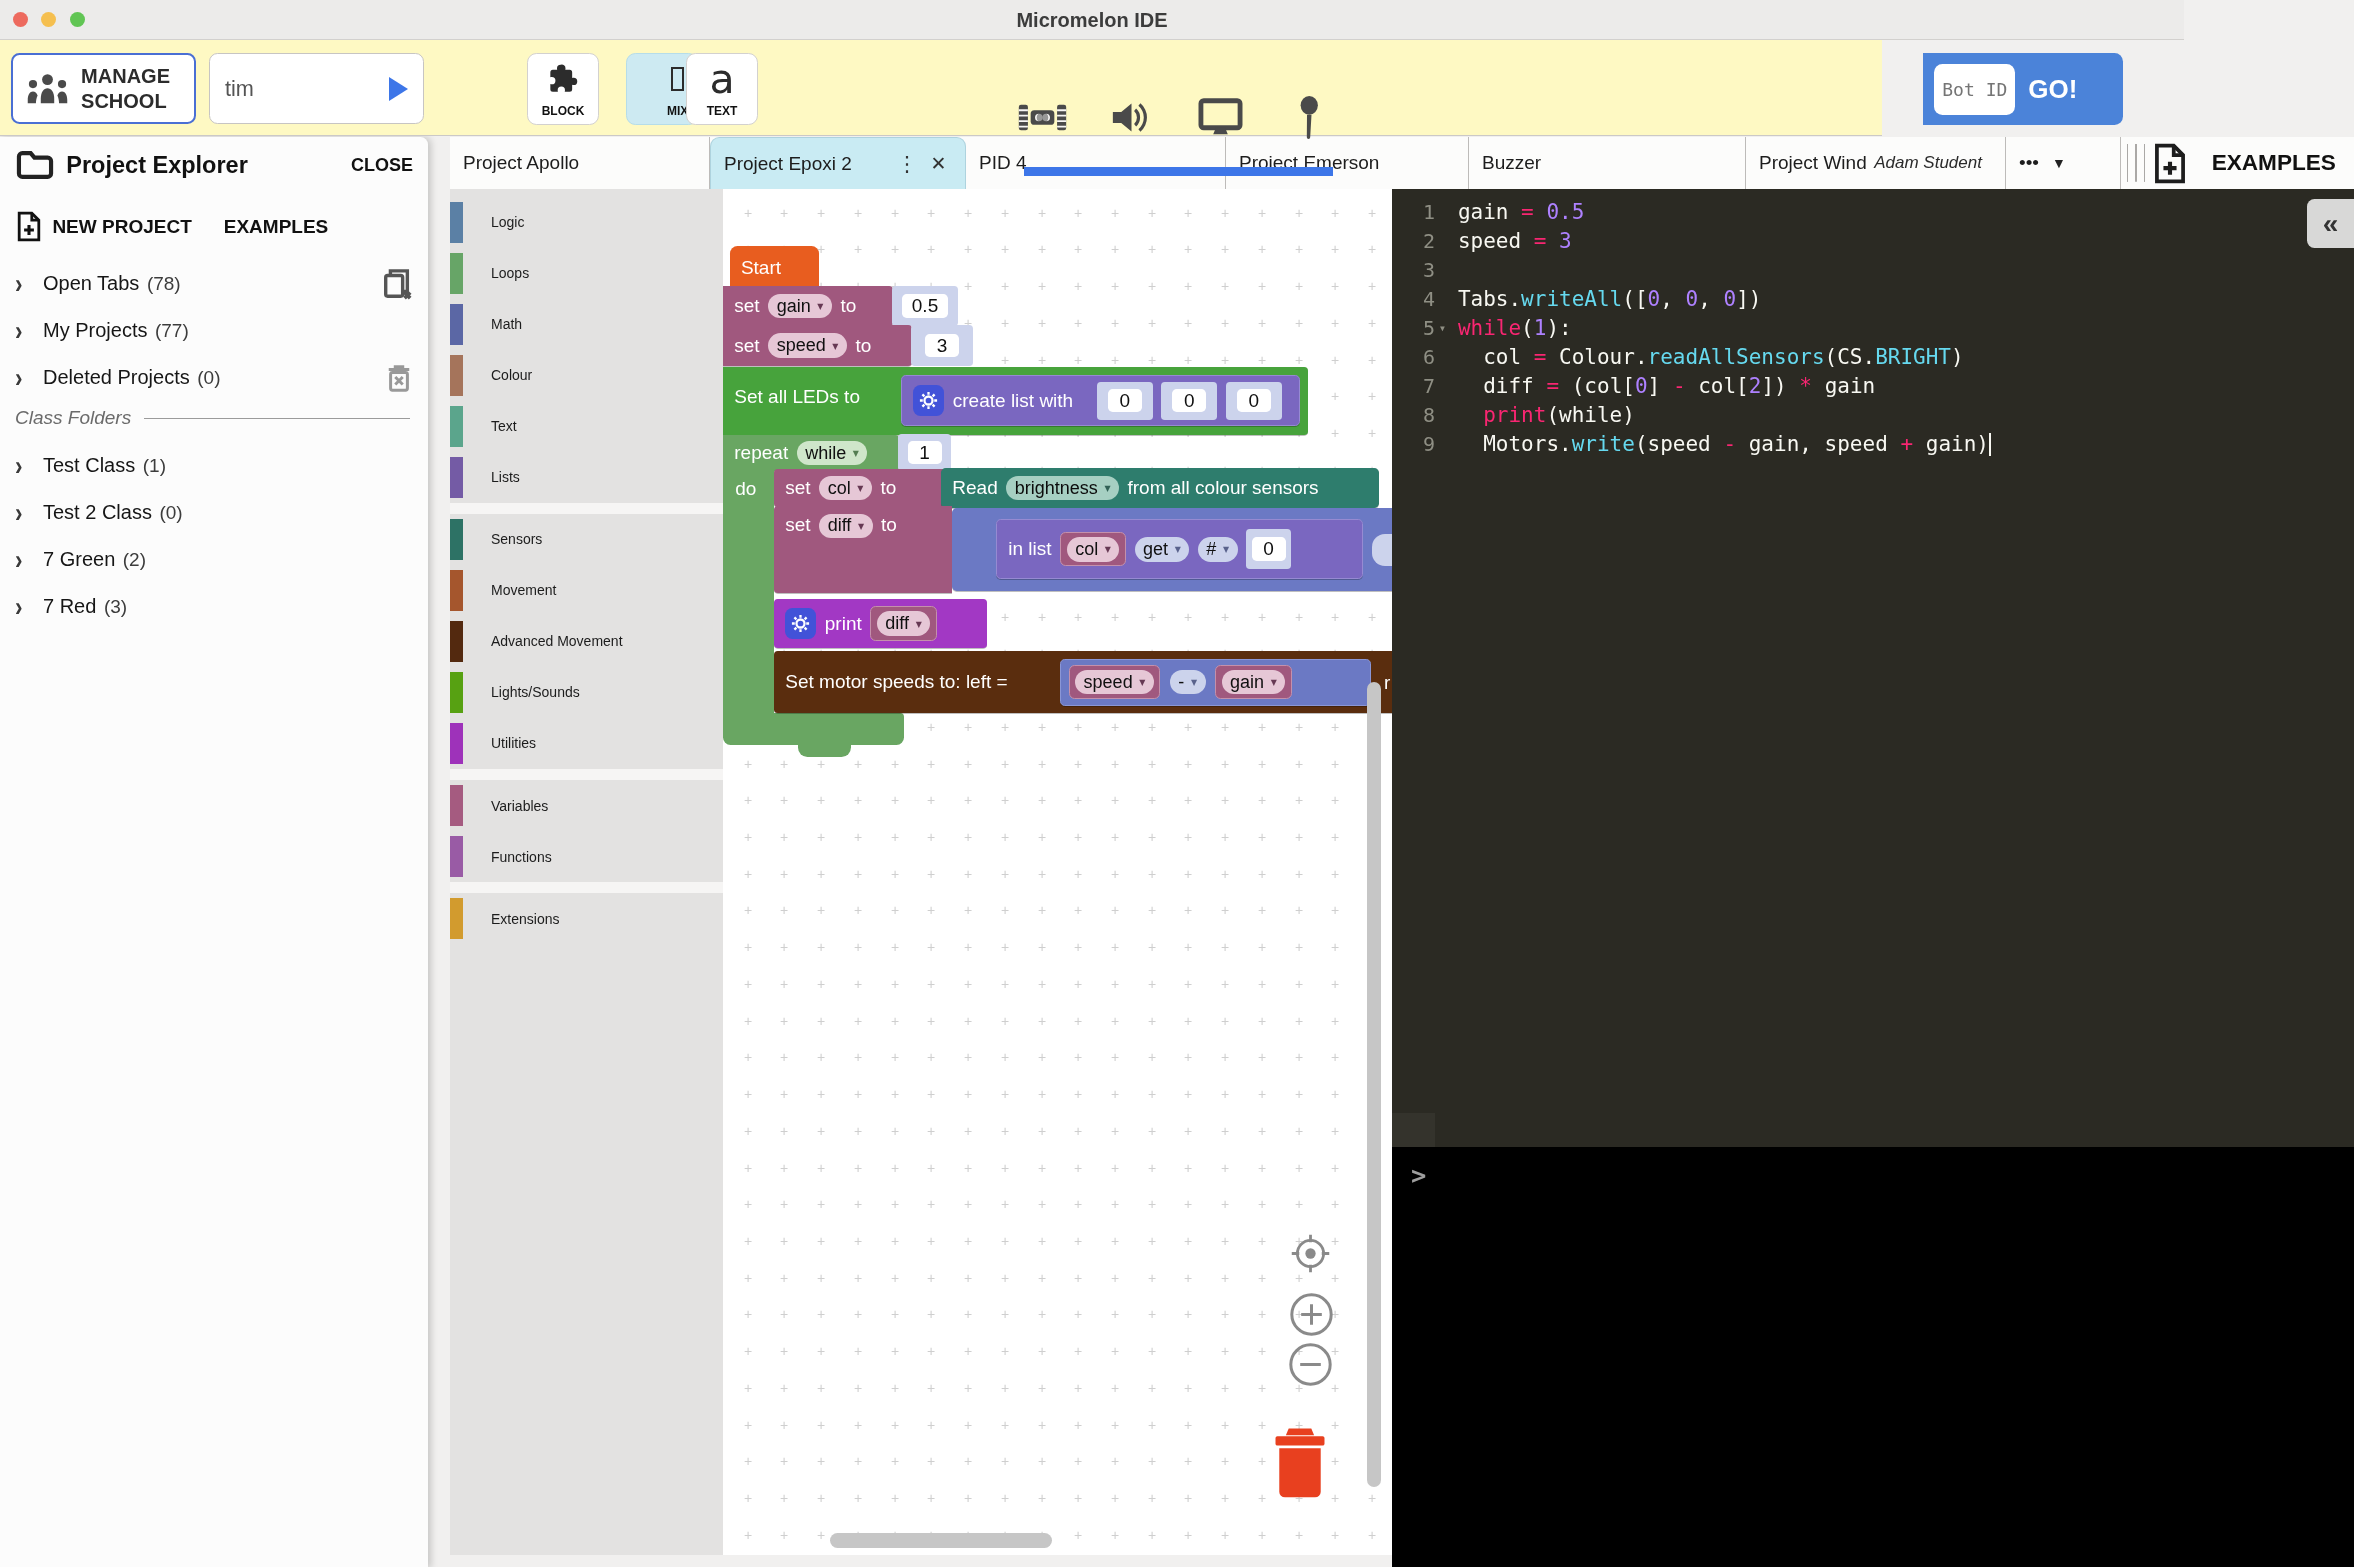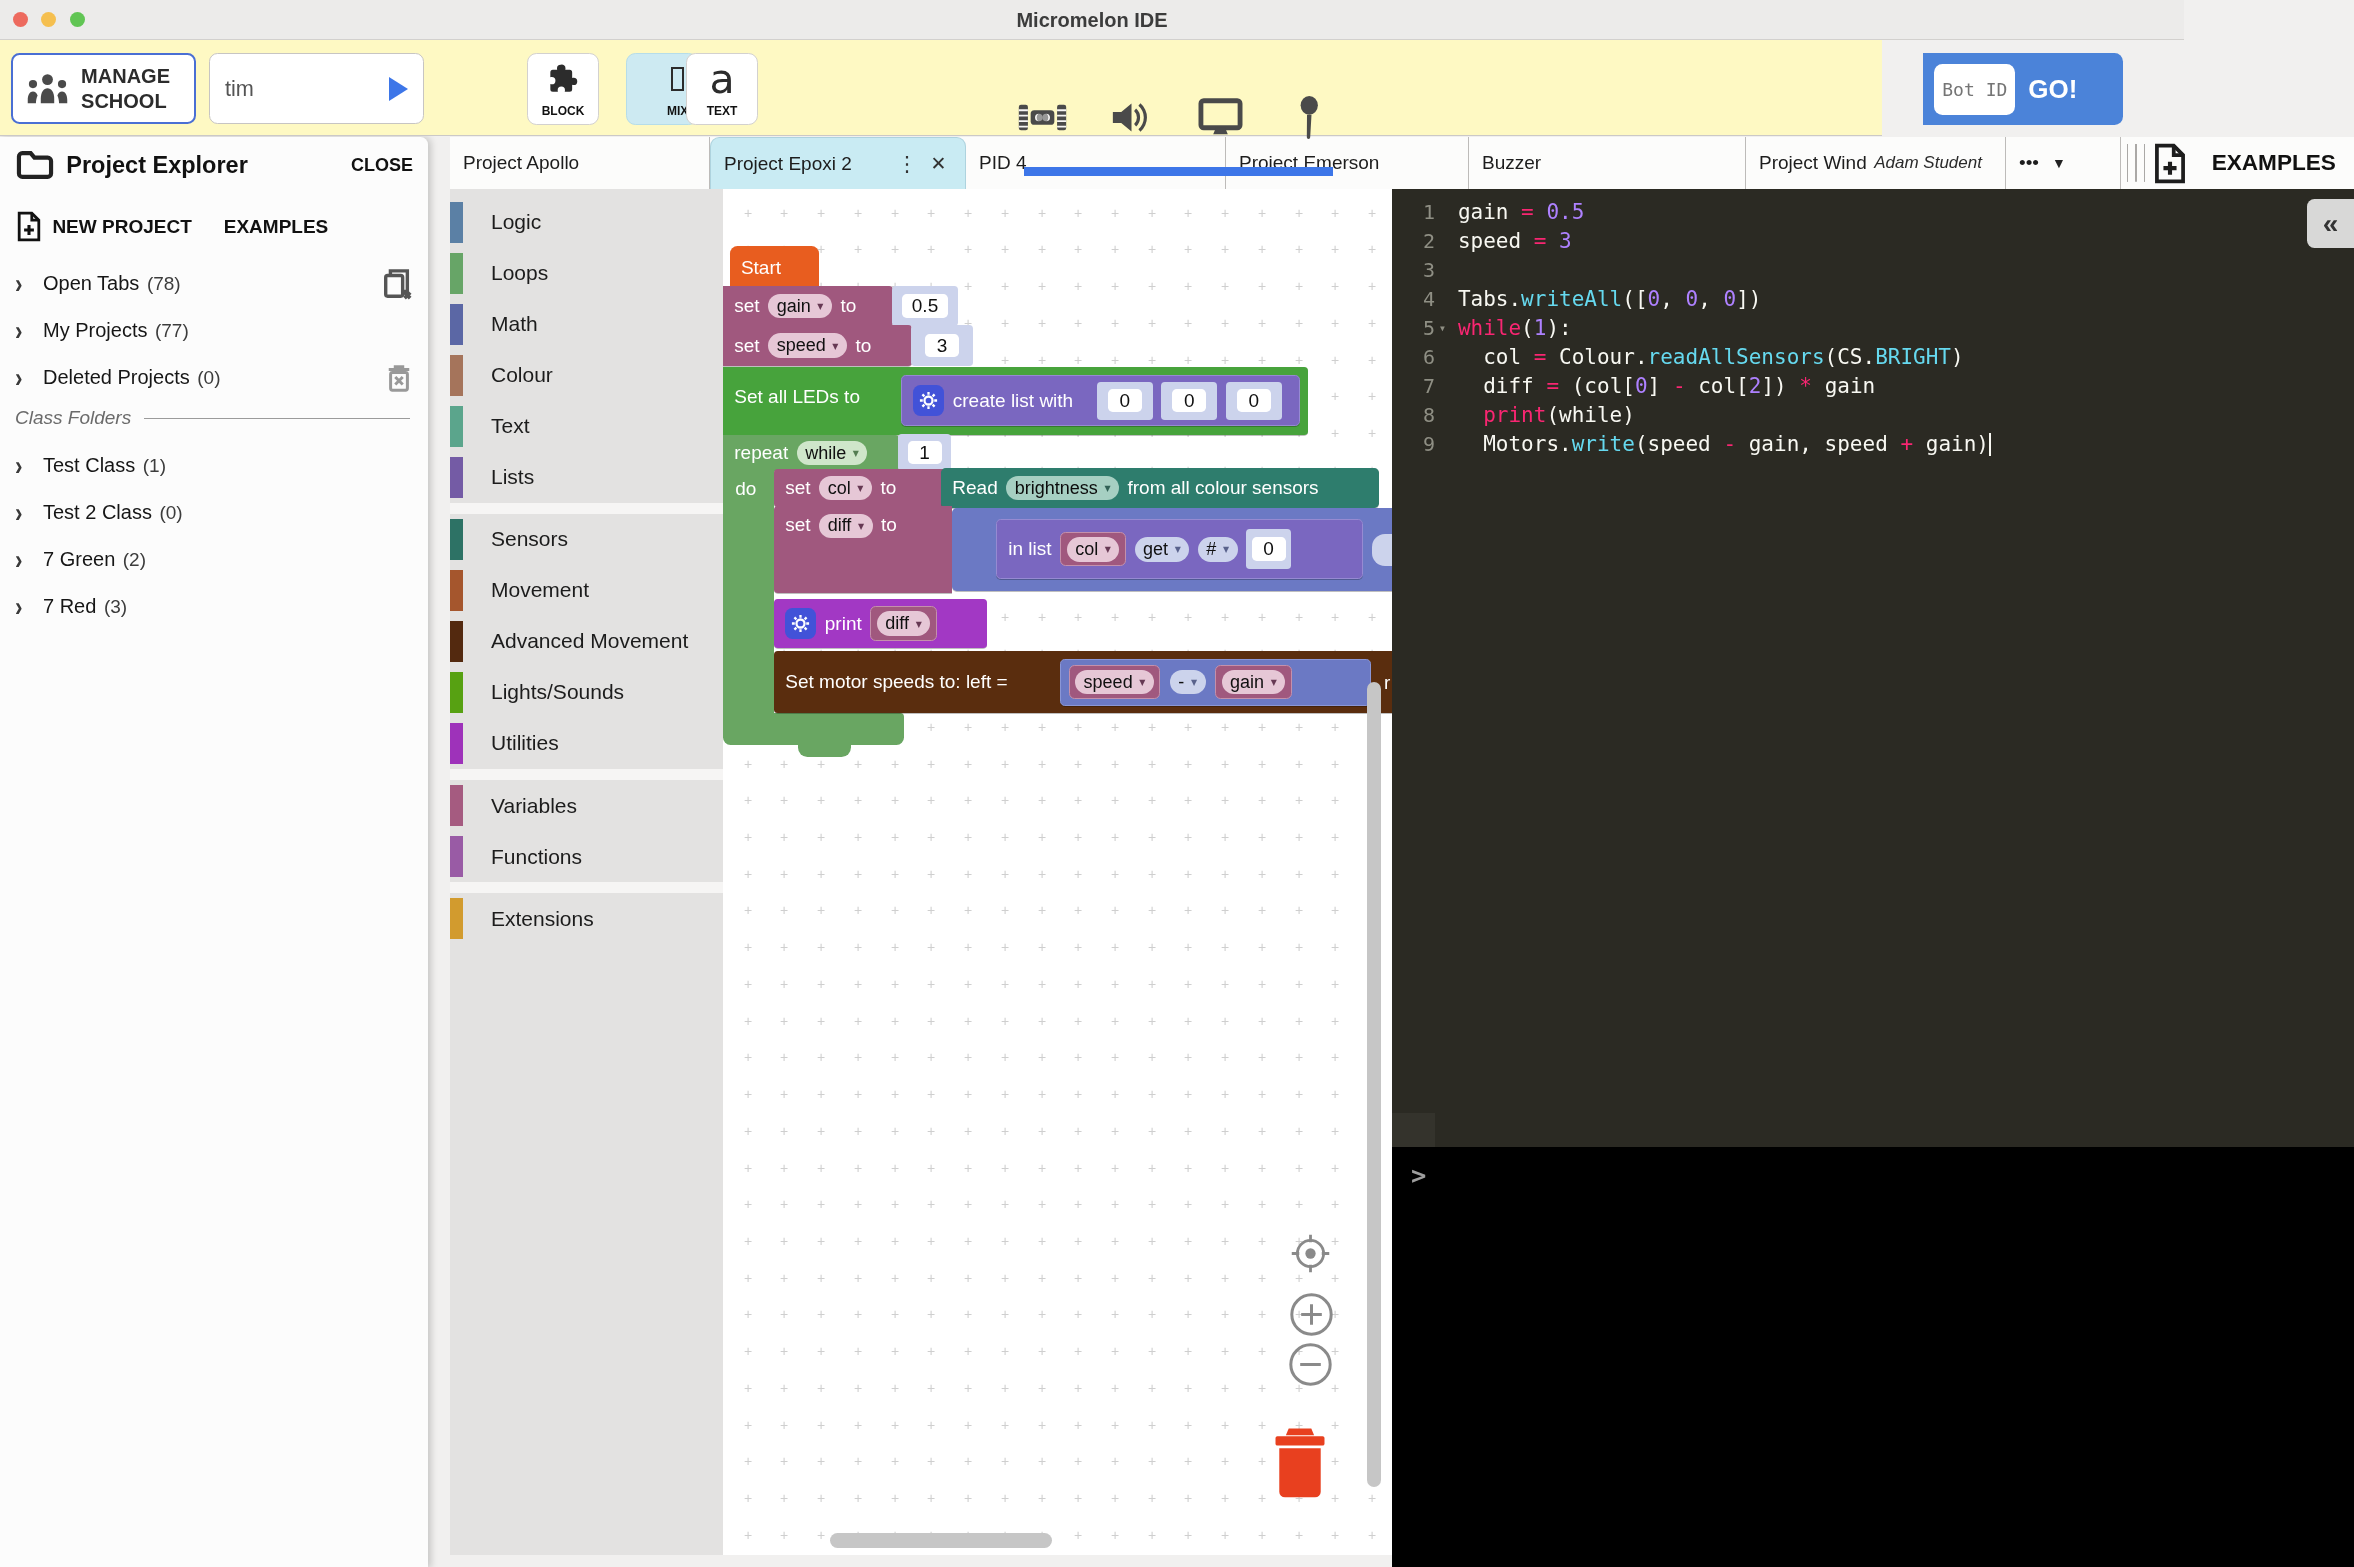--- a/index.html
+++ b/index.html
@@ -75,21 +75,21 @@
   .sb-right { margin-left:auto; cursor:pointer; display:flex; }
   .sb-classlbl { position:absolute; left:15px; top:270px; width:395px; display:flex; align-items:center; gap:13px; }
   .sb-classlbl .t { font-size:19px; font-style:italic; color:#6b6b6b; white-space:nowrap; }
   .sb-classlbl .line { flex:1; height:0.9px; background:#9b9b9b; }
   .sb-folders { position:absolute; left:0; top:305px; width:100%; }
 
   
   .palette { left:450px; top:188px; width:273px; height:1367px; background:#e3e2e1; z-index:2; }
   .pal-row { height:51px; display:flex; align-items:center; cursor:pointer; }
   .pal-bar { width:13px; height:41px; margin-right:28px; }
-  .pal-lbl { font-size:21px; color:#1c1c1c; }
+  .pal-lbl { font-size:14px; color:#1c1c1c; }
   .pal-gap { height:11.3px; background:#f6f5f4; }
 
   
   .canvas { left:723px; top:188px; width:669px; height:1367px; background:#fff; overflow:hidden; z-index:1; }
   .grid { position:absolute; inset:0; z-index:0; }
   .grid span { position:absolute; color:#cfcfcf; font-size:14px; line-height:9.4px; }
   .blk { position:absolute; border-radius:3.8px; color:#fff; font-size:19px; font-weight:500; display:flex; align-items:center; gap:8.5px; padding:0 11.3px; z-index:2; box-shadow:0 0.9px 0 rgba(0,0,0,0.25); cursor:grab; }
   .field { background:#e6c7d6; color:#101010; border-radius:13px; padding:1.9px 8.5px; display:inline-flex; align-items:center; gap:6.6px; font-size:18px; font-weight:400; cursor:pointer; white-space:nowrap; }
   .field .arr { font-size:12.2px; color:rgba(70,20,50,0.8); }
   .pfield { background:#ccd3ec; } .pfield .arr { color:rgba(40,50,100,0.7); }

